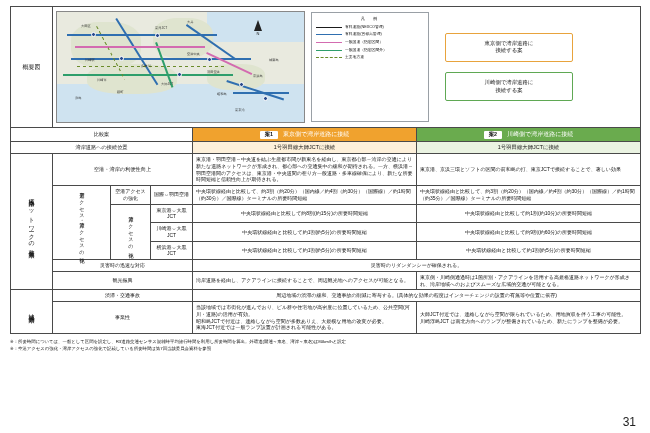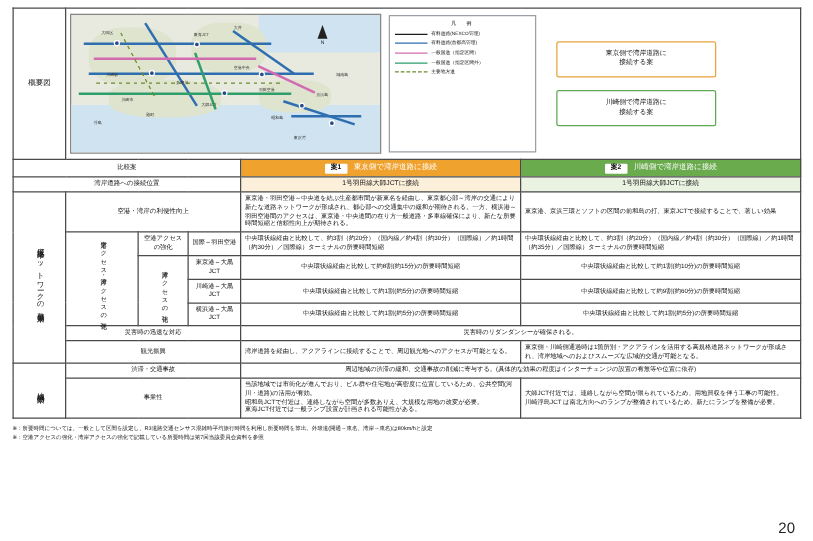--- a/index.html
+++ b/index.html
@@ -266,15 +266,15 @@
   </tr>
 
 </tbody>
     </table>
 
 <div class="footnotes">
   <div>※：所要時間については、一般として区間を設定し、R3道路交通センサス混雑時平均旅行時間を利用し所要時間を算出。外環道(開通～東名、湾岸～東名)は80km/hと設定</div>
   <div>※：空港アクセスの強化・湾岸アクセスの強化で記載している所要時間は第7回当該委員会資料を参照</div>
 </div>
 
-<div class="pageno">20</div>
+<div class="pageno">31</div>
 
 </div>
 
 </body></html>

